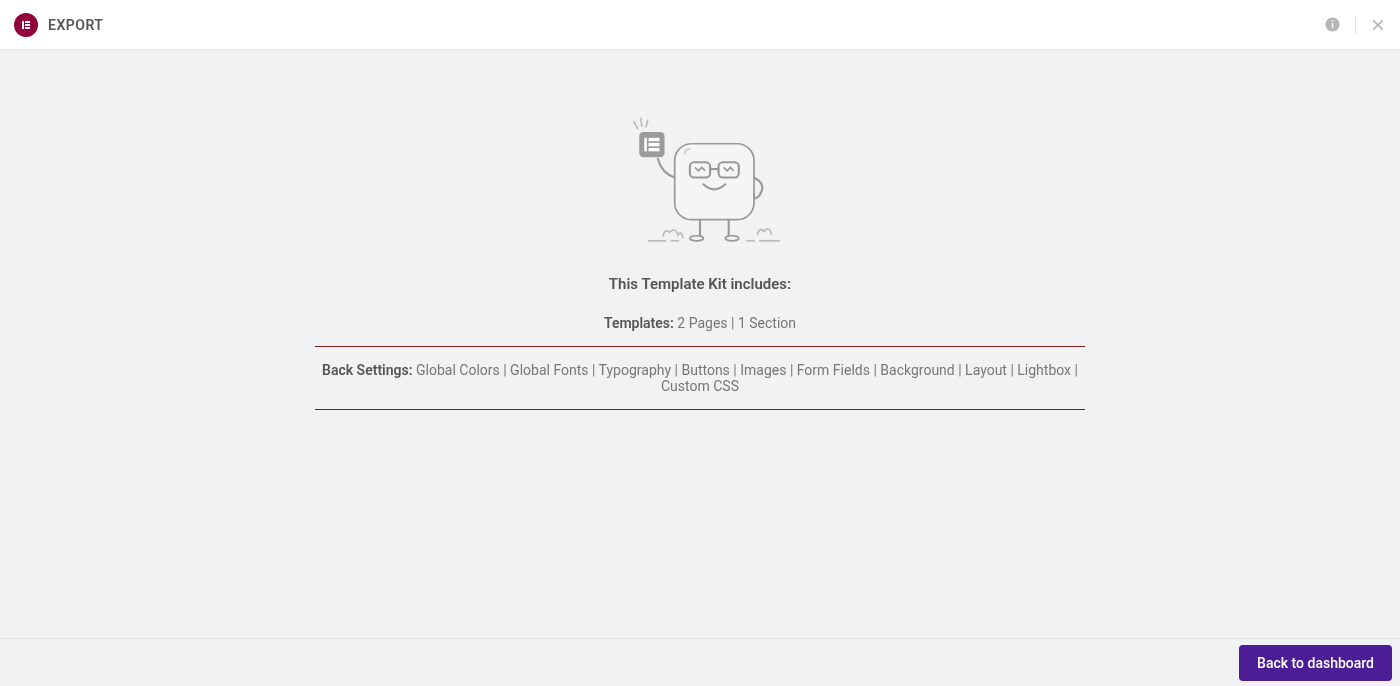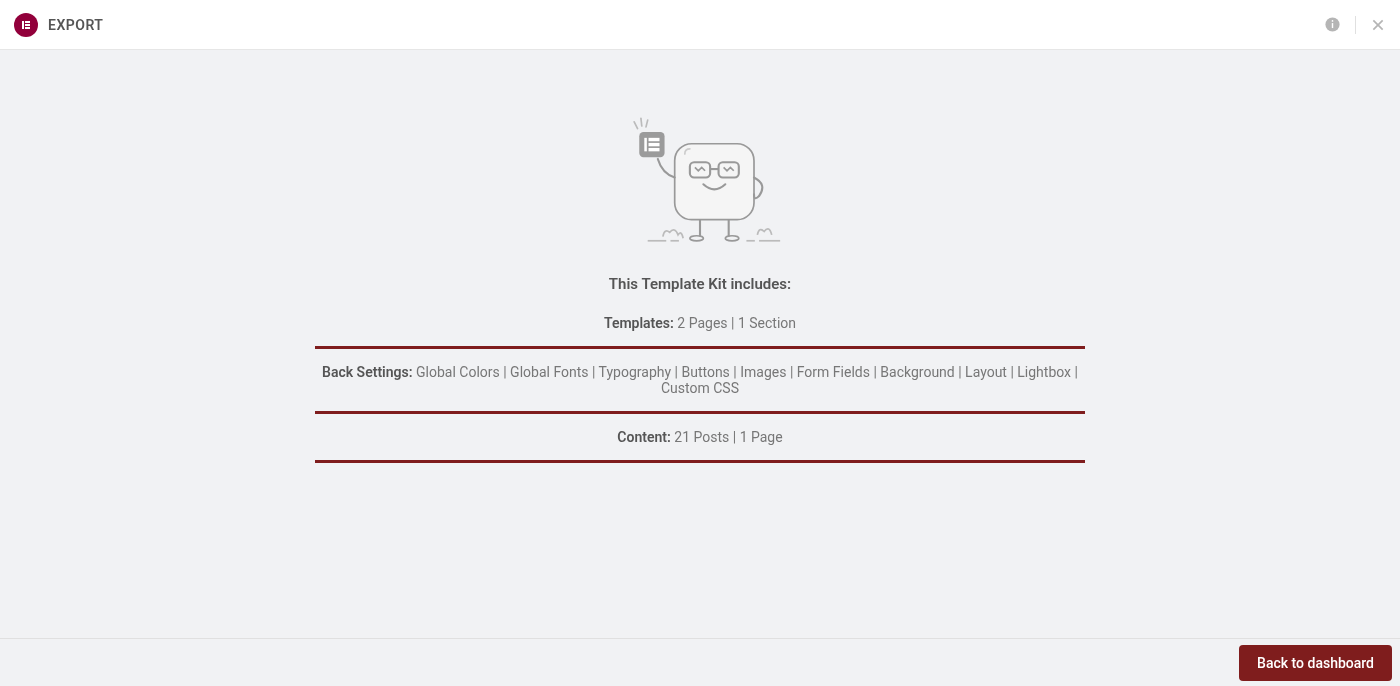--- a/index.html
+++ b/index.html
@@ -115,21 +115,21 @@
     .includes-heading {
       font-size: 15px;
       font-weight: 600;
       color: #555;
       margin-bottom: 22px;
     }
     
     .includes-row {
       font-size: 14px;
       padding-bottom: 15px;
-      border-bottom: 3px solid #7f1d1d;
+      border-bottom: 1px solid #7f1d1d;
       margin-bottom: 15px;
       color: #777;
     }
     
     .includes-label {
       font-weight: 600;
       color: #555;
     }
     
     .footer {
@@ -140,21 +140,21 @@
       height: 48px;
       background: #f1f2f4;
       border-top: 1px solid #e0e0e0;
       display: flex;
       align-items: center;
       justify-content: flex-end;
       padding: 0 8px;
     }
     
     .primary-button {
-      background: #7f1d1d;
+      background: #4c1d95;
       color: #ffffff;
       border: none;
       border-radius: 4px;
       padding: 10px 18px;
       font-size: 14px;
       font-weight: 500;
       cursor: pointer;
       font-family: inherit;
     }
   </style>
@@ -244,22 +244,18 @@
     <div class="includes-row">
       <span class="includes-label">Templates:</span>
       <span>2 Pages | 1 Section</span>
     </div>
 
     <div class="includes-row">
       <span class="includes-label">Back Settings:</span>
       <span>Global Colors | Global Fonts | Typography | Buttons | Images | Form Fields | Background | Layout | Lightbox | Custom CSS</span>
     </div>
 
-    <div class="includes-row">
-      <span class="includes-label">Content:</span>
-      <span>21 Posts | 1 Page</span>
-    </div>
   </div>
 </div>
 
 <div class="footer">
   <button class="primary-button">Back to dashboard</button>
 </div>
 
 </body></html>

